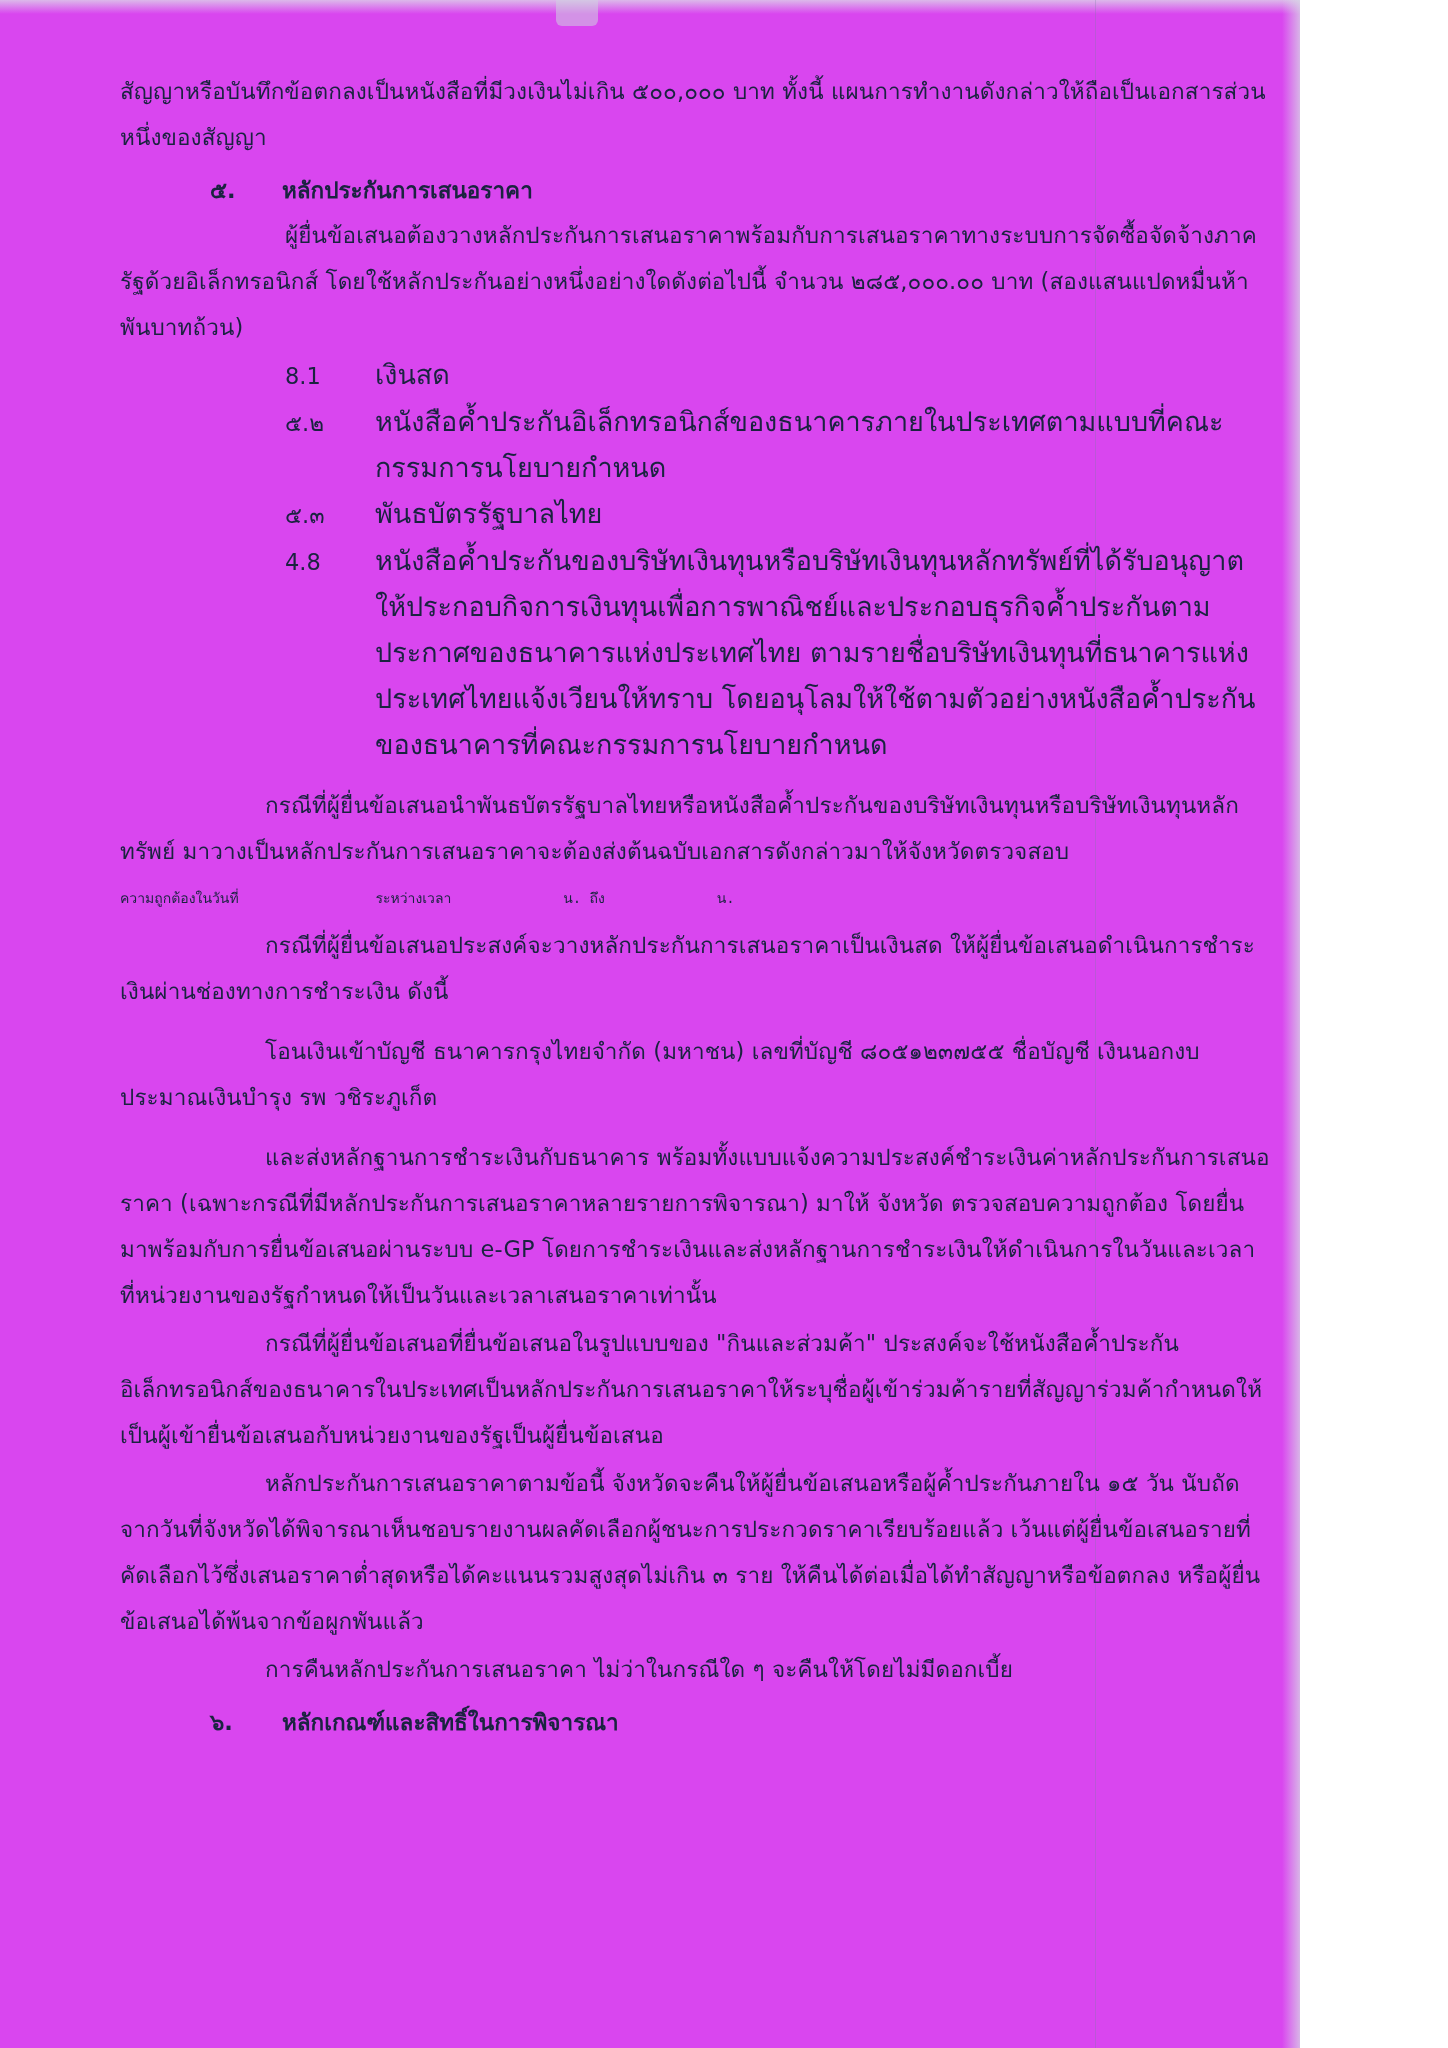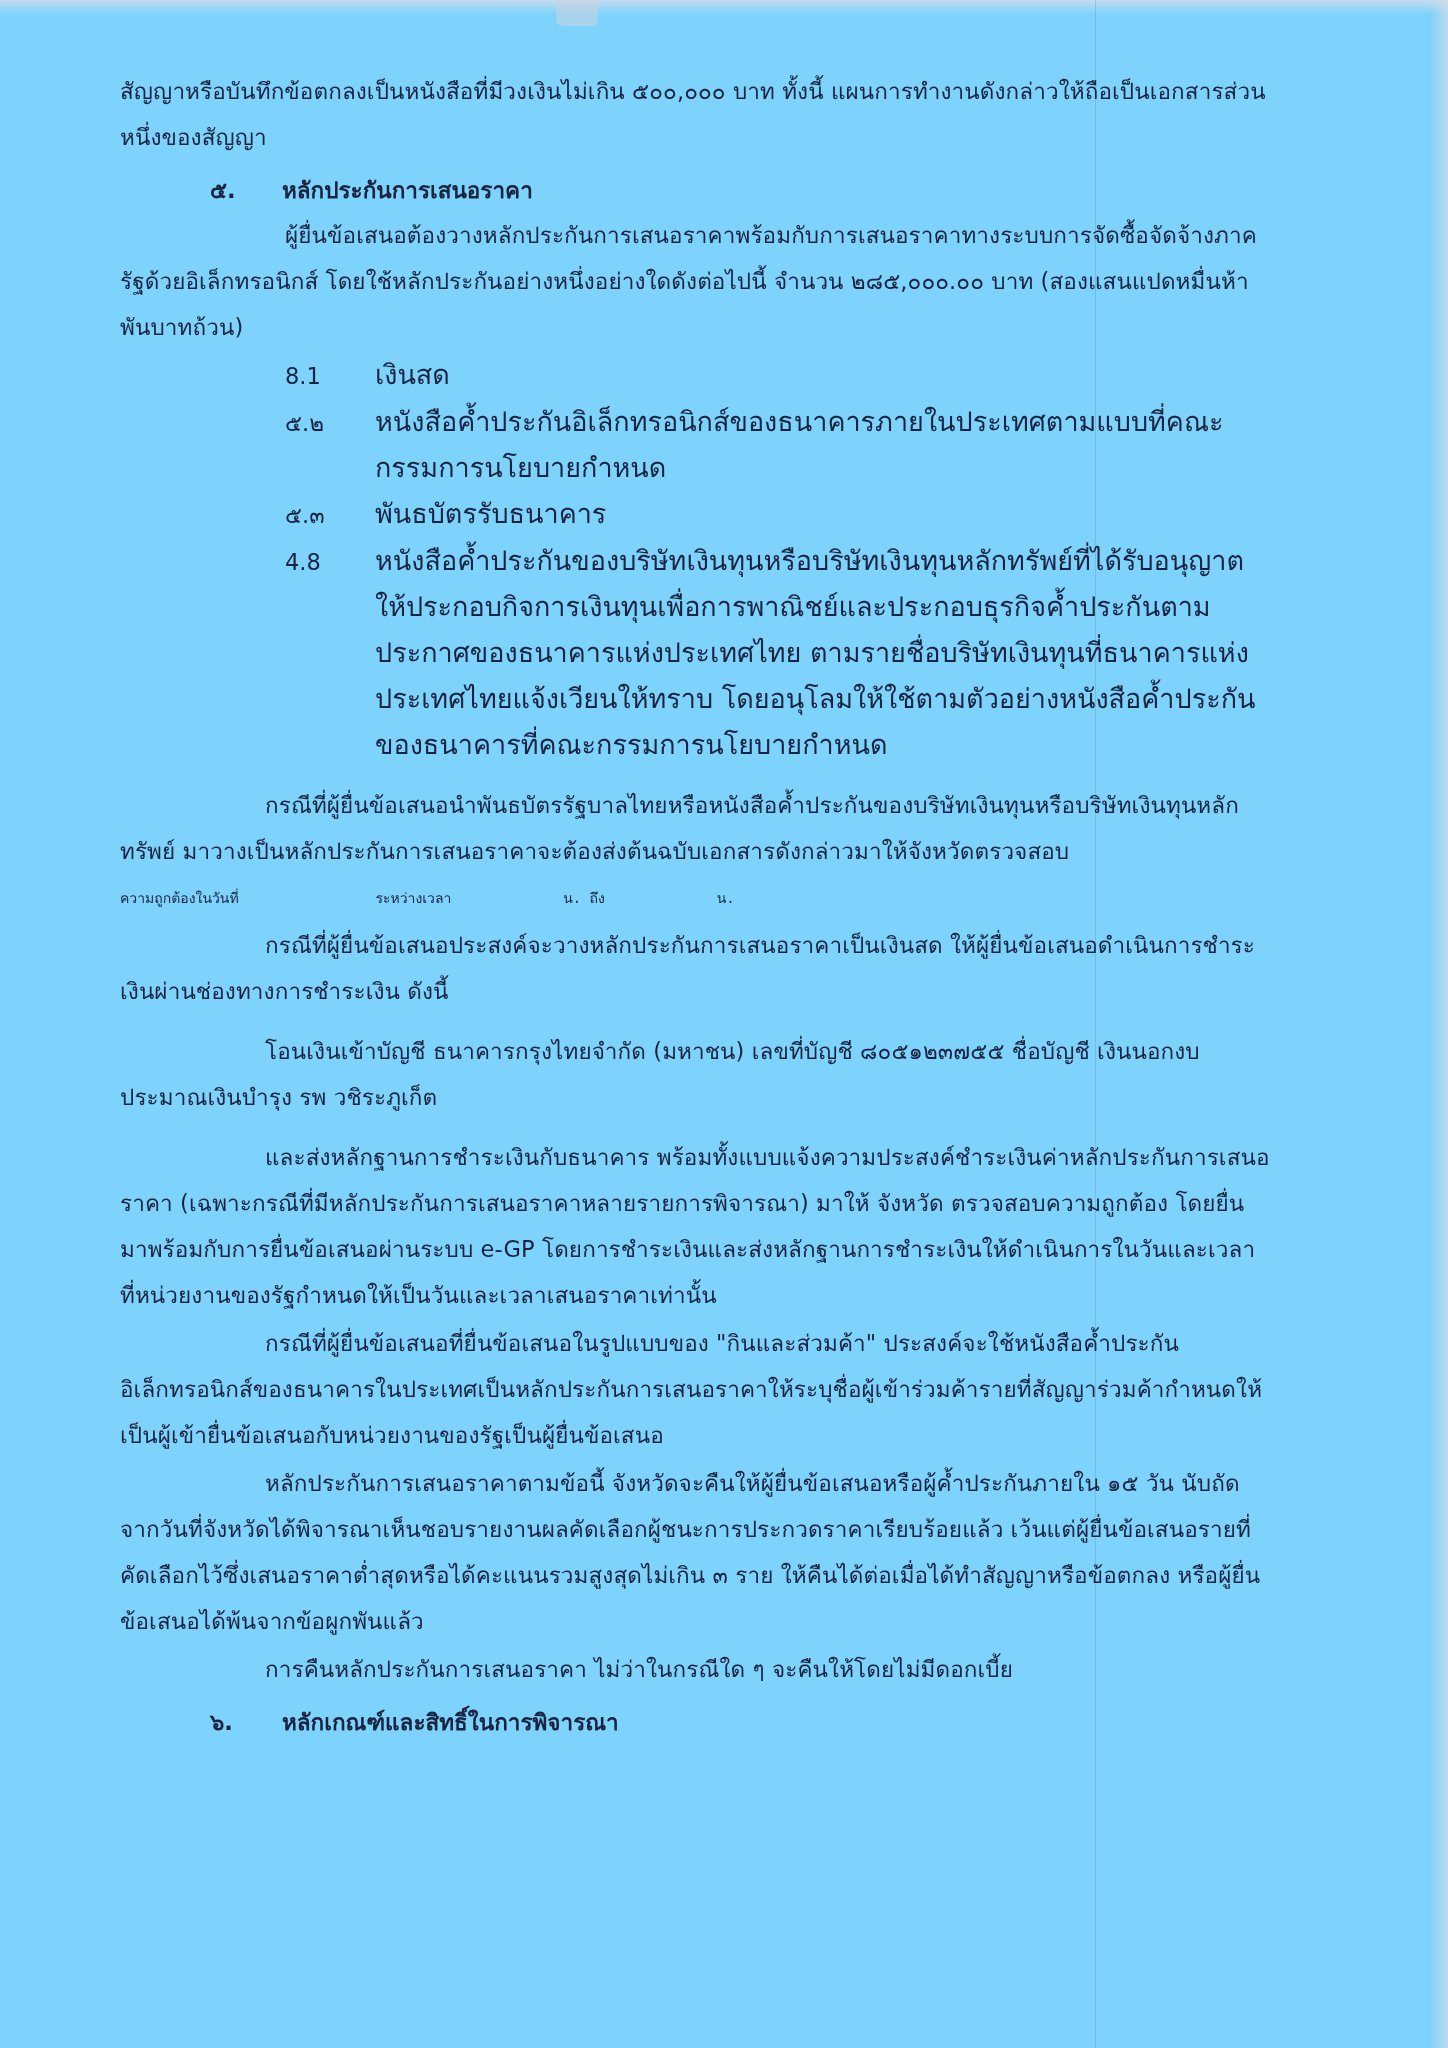--- a/index.html
+++ b/index.html
@@ -2,23 +2,23 @@
 <html><head>
 <meta charset="utf-8">
 <style>
   html, body {
     margin: 0;
     padding: 0;
     background: #ffffff;
   }
   .page {
     position: relative;
-    width: 1448px;
+    width: 1300px;
     height: 2048px;
-    background: #7dd3fc;
+    background: #d946ef;
     overflow: hidden;
     font-family: "DejaVu Sans", "Liberation Sans", sans-serif;
     color: #1a2340;
   }
   
   .fold-line {
     position: absolute;
     top: 0;
     left: 1095px;
     width: 1px;
@@ -131,21 +131,21 @@
       <span class="sub-text">เงินสด</span>
     </div>
 
     <div class="sub-row">
       <span class="sub-num">๕.๒</span>
       <span class="sub-text">หนังสือค้ำประกันอิเล็กทรอนิกส์ของธนาคารภายในประเทศตามแบบที่คณะกรรมการนโยบายกำหนด</span>
     </div>
 
     <div class="sub-row">
       <span class="sub-num">๕.๓</span>
-      <span class="sub-text">พันธบัตรรับธนาคาร</span>
+      <span class="sub-text">พันธบัตรรัฐบาลไทย</span>
     </div>
 
     <div class="sub-row">
       <span class="sub-num">4.8</span>
       <span class="sub-text">หนังสือค้ำประกันของบริษัทเงินทุนหรือบริษัทเงินทุนหลักทรัพย์ที่ได้รับอนุญาตให้ประกอบกิจการเงินทุนเพื่อการพาณิชย์และประกอบธุรกิจค้ำประกันตามประกาศของธนาคารแห่งประเทศไทย ตามรายชื่อบริษัทเงินทุนที่ธนาคารแห่งประเทศไทยแจ้งเวียนให้ทราบ โดยอนุโลมให้ใช้ตามตัวอย่างหนังสือค้ำประกันของธนาคารที่คณะกรรมการนโยบายกำหนด</span>
     </div>
 
     <p class="indent-2 gap-top">กรณีที่ผู้ยื่นข้อเสนอนำพันธบัตรรัฐบาลไทยหรือหนังสือค้ำประกันของบริษัทเงินทุนหรือบริษัทเงินทุนหลักทรัพย์ มาวางเป็นหลักประกันการเสนอราคาจะต้องส่งต้นฉบับเอกสารดังกล่าวมาให้จังหวัดตรวจสอบ</p>
 
     <div class="blank-line-row">

